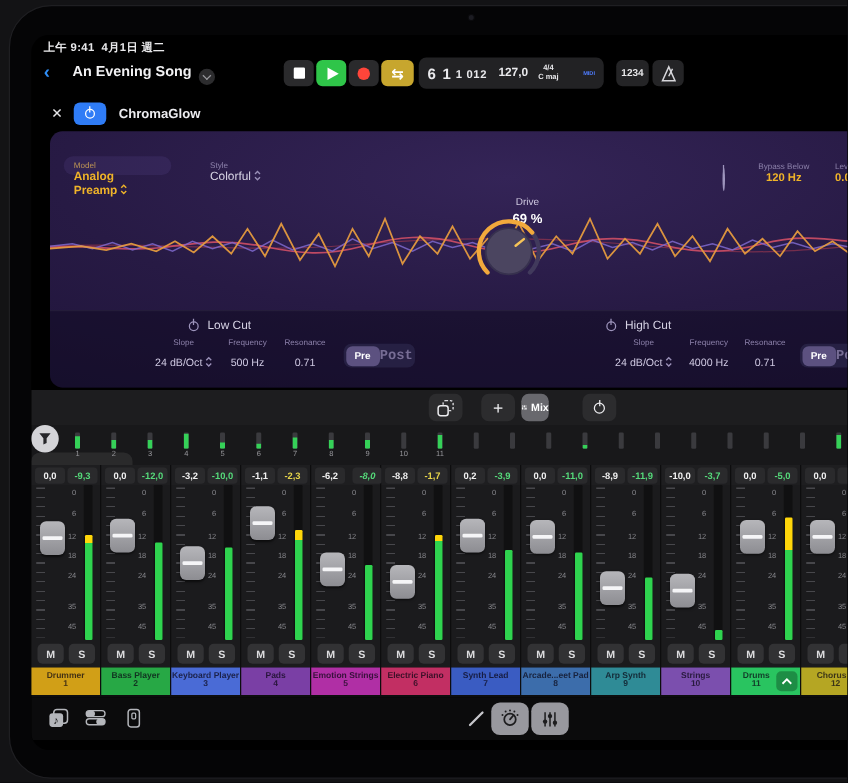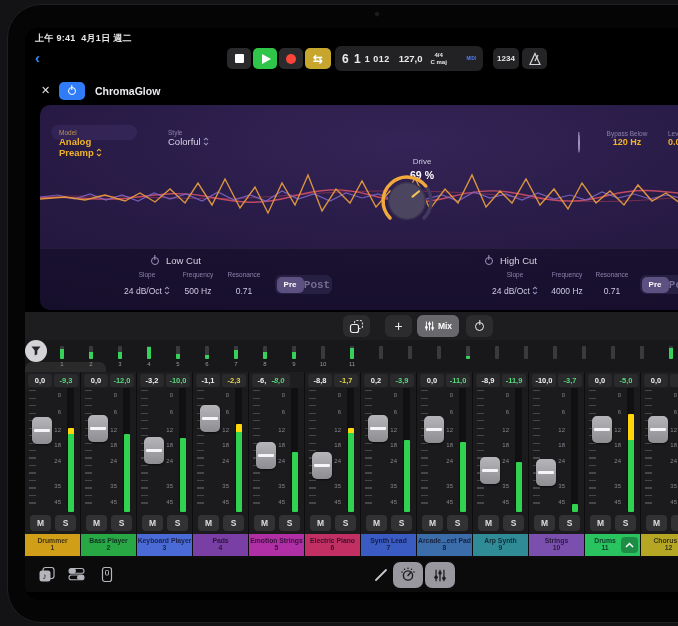--- a/index.html
+++ b/index.html
@@ -97,20 +97,23 @@
   <div id="frame"></div>
   <div id="camera"></div>
 
   <div id="screen">
 
     <div class="abs status">
       <span>上午 9:41</span>&nbsp;&nbsp;<span>4月1日 週二</span>
     </div>
 
     <div class="abs backchv">‹</div>
+    <div class="abs songttl"><span>An Evening Song</span><span class="ttlchv">
+          <span class="chv"></span>
+        </span></div>
 
     <div class="abs tbtn" style="left:202px;width:24px;">
         <span class="sq"></span>
       </div>
     <div class="abs tbtn" style="left:228px;width:24px;background:#2fc549;">
         <span class="tri"></span>
       </div>
     <div class="abs tbtn" style="left:254px;width:24px;">
         <span class="rec"></span>
       </div>
@@ -246,21 +249,21 @@
     <div class="abs mixbar">
       <div class="abs mbtn2" style="left:318px;width:27px;">
         <svg width="15" height="15" viewBox="0 0 15 15">
             <rect x="5.5" y="1.5" width="8" height="8" rx="2" fill="none" stroke="#d8d8dc" stroke-width="1.1" stroke-dasharray="2 1.4"></rect>
             <rect x="1.5" y="5.5" width="8" height="8" rx="2" fill="#2c2c2e" stroke="#ededf0" stroke-width="1.2"></rect>
           </svg>
       </div>
       <div class="abs mbtn2" style="left:360px;width:27px;font-size:14px;">
           <span>+</span>
         </div>
-      <div class="abs mbtn2 mixsel" style="left:392px;width:42px;">
+      <div class="abs mbtn2 mixsel" style="left:392px;width:22px;">
         <svg width="11" height="12" viewBox="0 0 16 16">
             <line x1="3.5" y1="1.5" x2="3.5" y2="14.5" stroke="#fff" stroke-width="1.4"></line>
             <line x1="8" y1="1.5" x2="8" y2="14.5" stroke="#fff" stroke-width="1.4"></line>
             <line x1="12.5" y1="1.5" x2="12.5" y2="14.5" stroke="#fff" stroke-width="1.4"></line>
             <circle cx="3.5" cy="10" r="2" fill="#fff"></circle>
             <circle cx="8" cy="5" r="2" fill="#fff"></circle>
             <circle cx="12.5" cy="11" r="2" fill="#fff"></circle>
           </svg>
         <span>Mix</span>
       </div>
@@ -466,21 +469,21 @@
             <div class="msb" style="left: 30px;">S</div>
           </div>
           <div class="tlabel" style="background: rgb(122, 63, 165);">
             <div class="tname">Pads</div>
             <div class="tnum">4</div>
           </div>
         </div>
         <div class="strip" style="left: 224px;">
           <div class="vals">
             <span class="chip" style="left: 3px;">-6,2</span>
-            <span class="chip" style="left: 17px; color: rgb(85, 217, 122); font-style: italic;">-8,0</span>
+            <span class="chip" style="left: 33px; color: rgb(85, 217, 122); font-style: italic;">-8,0</span>
           </div>
           <div class="fzone">
             <div class="ruler"></div>
             <div class="sclab" style="left: 20px; top: 4px;">0</div>
             <div class="sclab" style="left: 20px; top: 21px;">6</div>
             <div class="sclab" style="left: 20px; top: 39px;">12</div>
             <div class="sclab" style="left: 20px; top: 54px;">18</div>
             <div class="sclab" style="left: 20px; top: 70px;">24</div>
             <div class="sclab" style="left: 20px; top: 95px;">35</div>
             <div class="sclab" style="left: 20px; top: 111px;">45</div>

